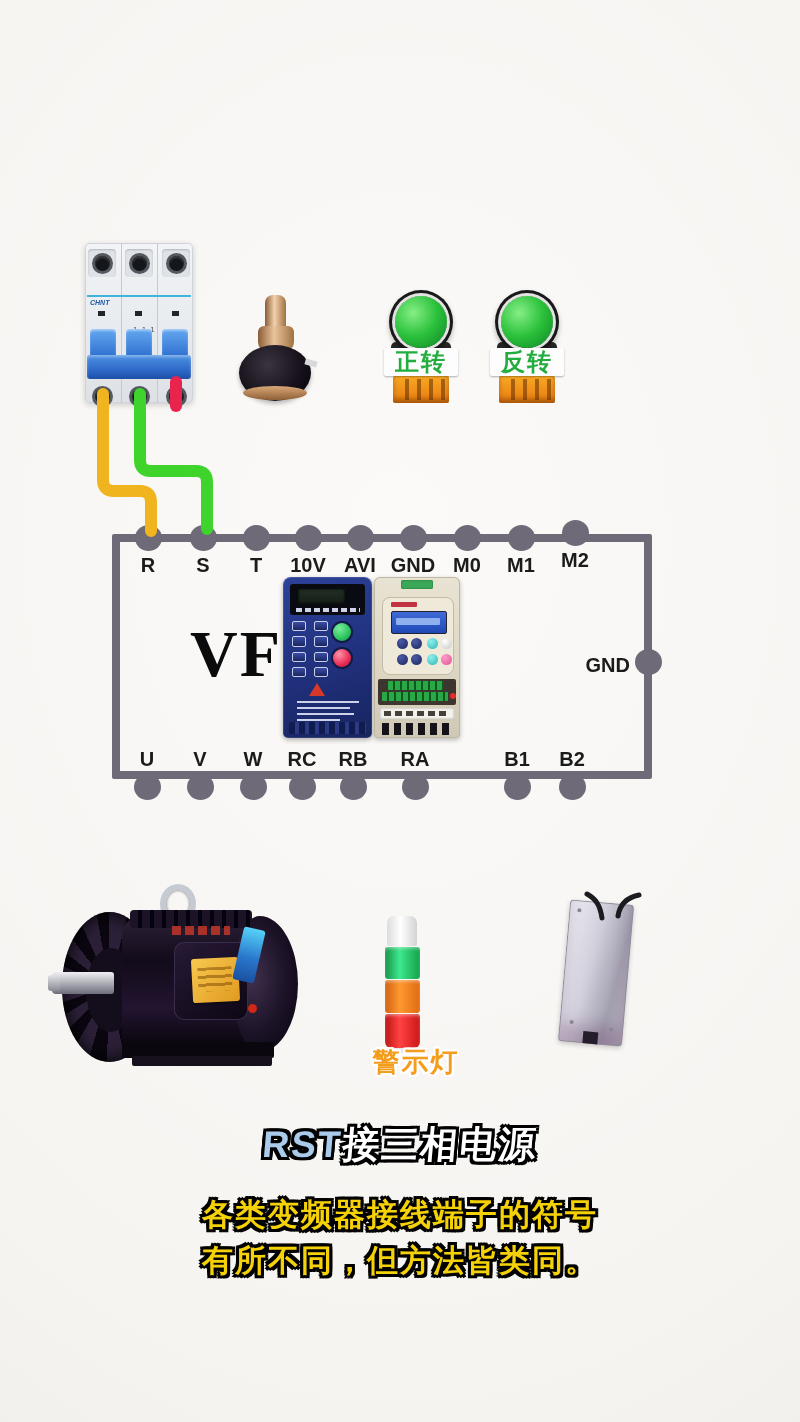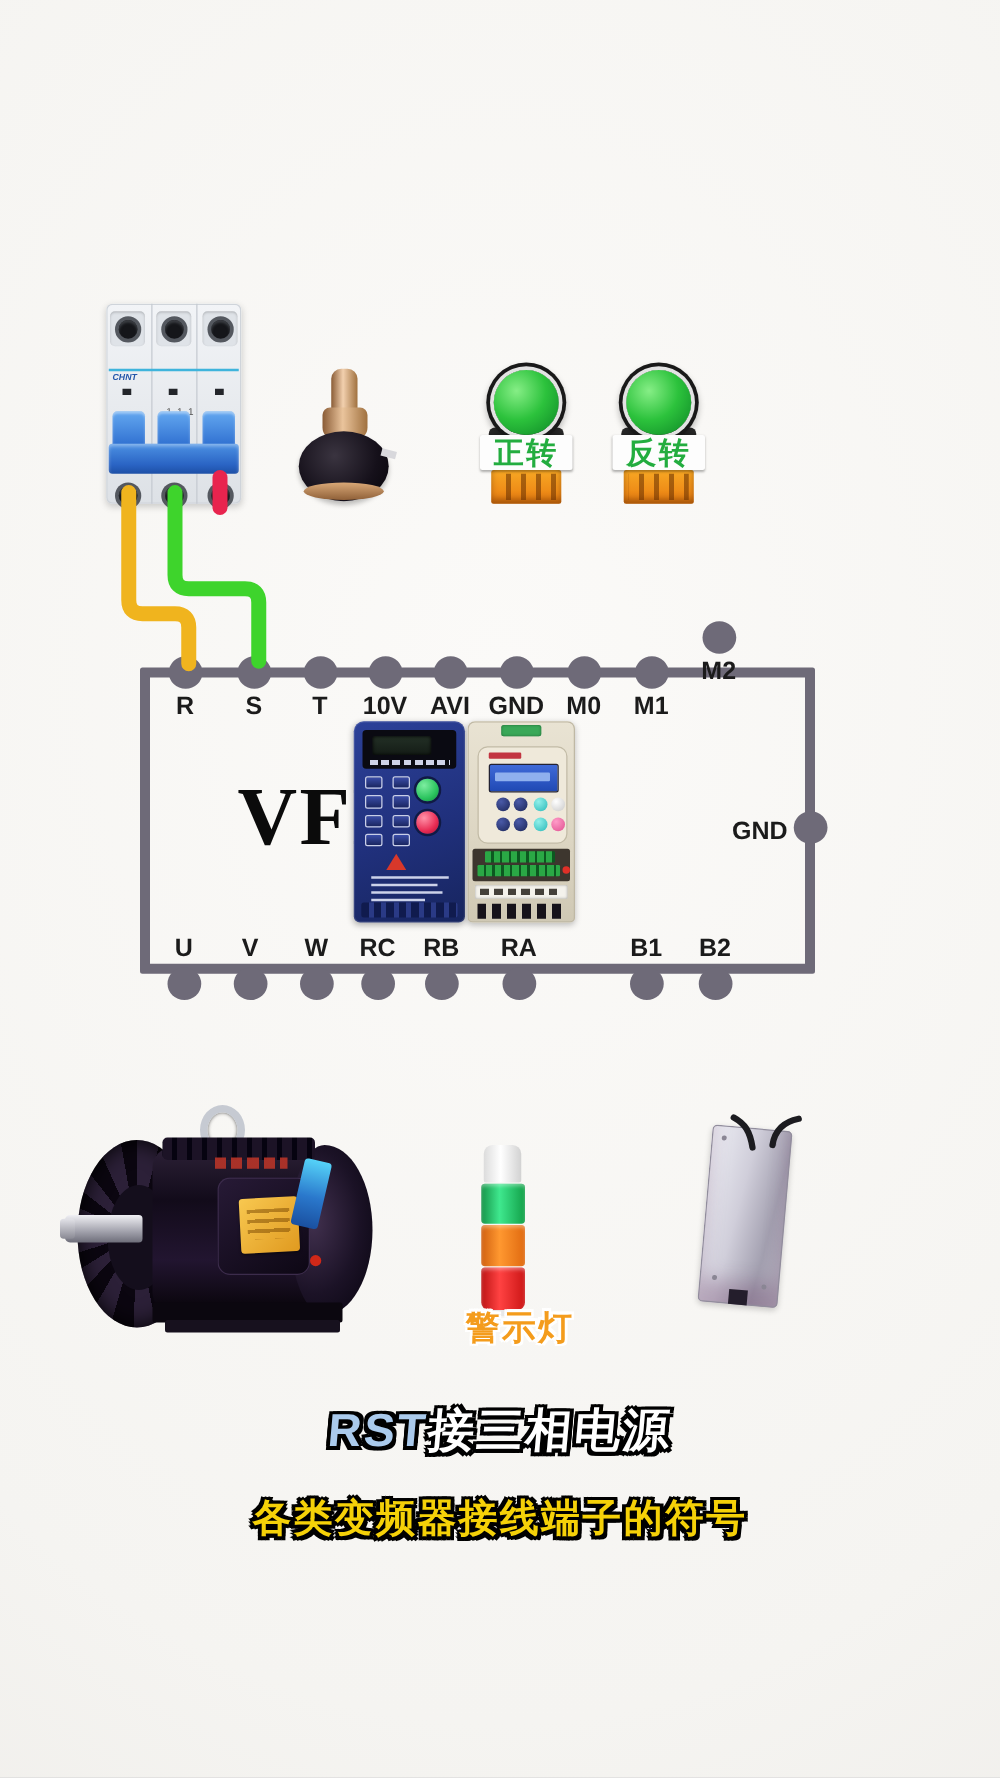--- a/index.html
+++ b/index.html
@@ -273,21 +273,21 @@
       <span class="tlabel">GND</span>
     </div>
   <div class="term abs" style="left:467px;top:525px">
       <span class="dot"></span>
       <span class="tlabel">M0</span>
     </div>
   <div class="term abs" style="left:521px;top:525px">
       <span class="dot"></span>
       <span class="tlabel">M1</span>
     </div>
-  <div class="term abs" style="left:575px;top:497px">
+  <div class="term abs" style="left:575px;top:520px">
       <span class="dot"></span>
       <span class="tlabel">M2</span>
     </div>
 
   <div class="term term-bot abs" style="left:147px;top:748px">
       <span class="tlabel">U</span>
       <span class="dot"></span>
     </div>
   <div class="term term-bot abs" style="left:200px;top:748px">
       <span class="tlabel">V</span>
@@ -410,15 +410,16 @@
   </svg>
 
   <div class="abs cap-label lab-warn o-white">警示灯</div>
 
   <div class="abs rst-note">
     <span class="rst">RST</span><span>接三相电源</span>
   </div>
 
   <div class="abs notes o-black">
     <div>各类变频器接线端子的符号</div>
+    <div>有所不同，但方法皆类同。</div>
   </div>
 
 </div>
 
 </body></html>

